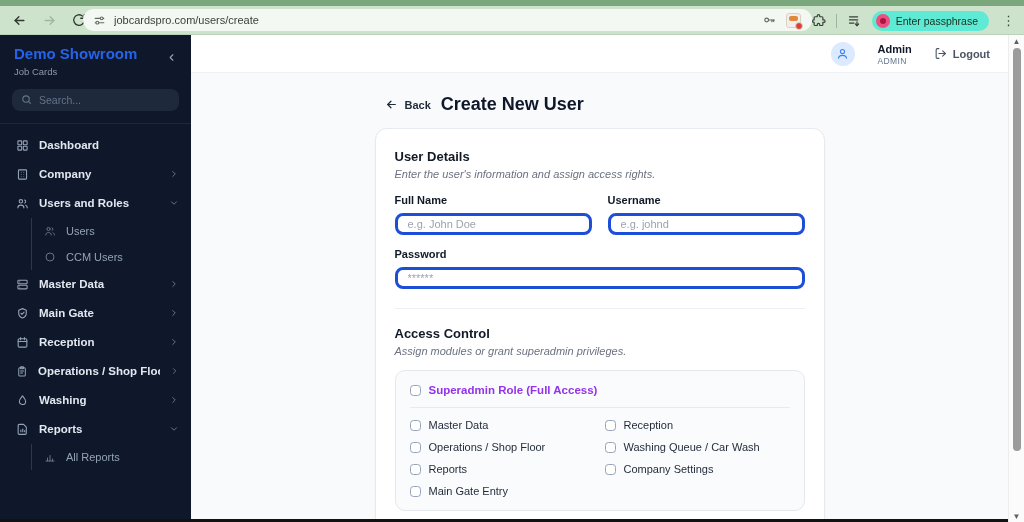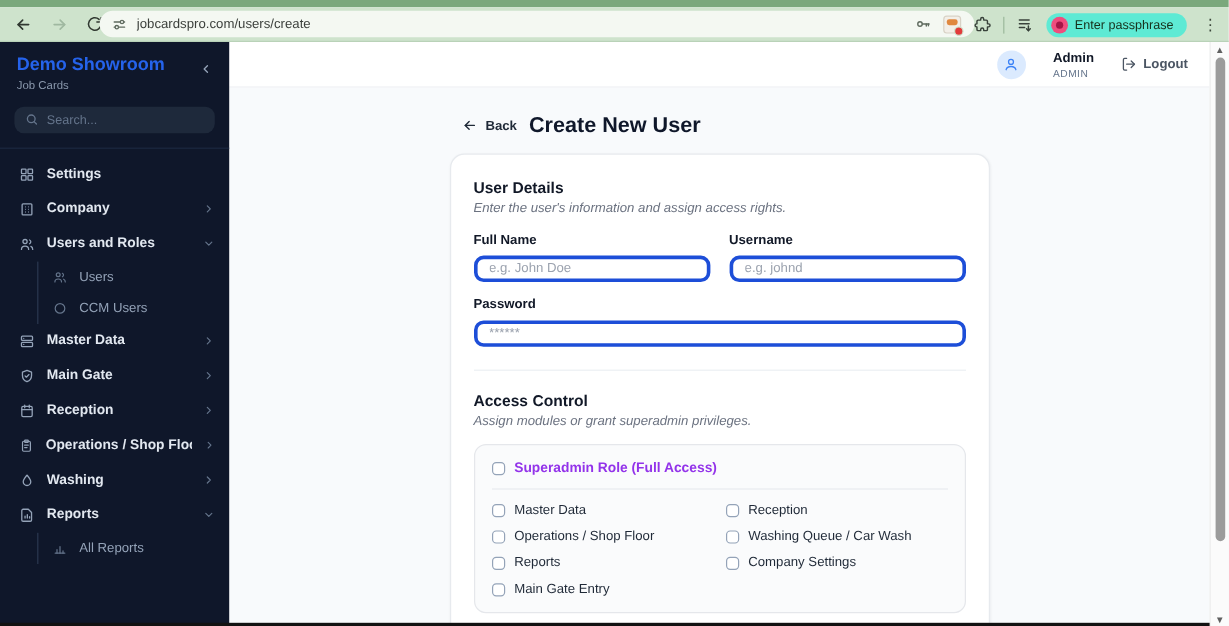--- a/index.html
+++ b/index.html
@@ -192,21 +192,21 @@
     </div>
   </div>
   <div class="menu">
     <div class="mi">
       <svg class="ic" width="13" height="13" viewBox="0 0 24 24" fill="none" stroke="currentColor" stroke-width="2">
           <rect x="3.5" y="3.5" width="7" height="7" rx="1"></rect>
           <rect x="13.5" y="3.5" width="7" height="7" rx="1"></rect>
           <rect x="3.5" y="13.5" width="7" height="7" rx="1"></rect>
           <rect x="13.5" y="13.5" width="7" height="7" rx="1"></rect>
         </svg>
-      <span class="lbl">Settings</span>
+      <span class="lbl">Dashboard</span>
     </div>
     <div class="mi">
       <svg class="ic" width="13" height="13" viewBox="0 0 24 24" fill="none" stroke="currentColor" stroke-width="2">
           <rect x="4.5" y="3.5" width="15" height="17" rx="1.5"></rect>
           <path d="M9 8h1M14 8h1M9 12h1M14 12h1M9 16h1M14 16h1"></path>
         </svg>
       <span class="lbl">Company</span>
       <svg class="chev" width="10" height="10" viewBox="0 0 24 24" fill="none" stroke="currentColor" stroke-width="2.4" stroke-linecap="round" stroke-linejoin="round">
           <path d="M9 6l6 6-6 6"></path>
         </svg>

